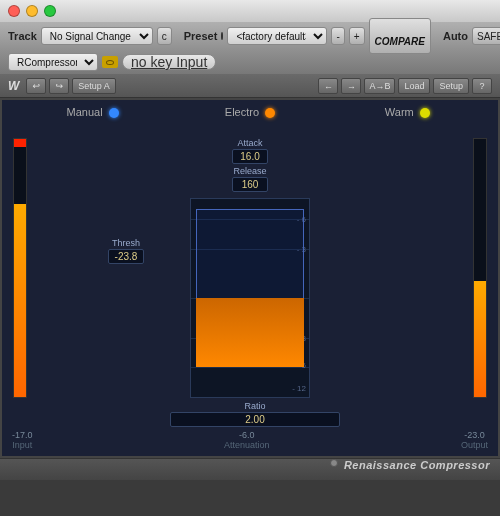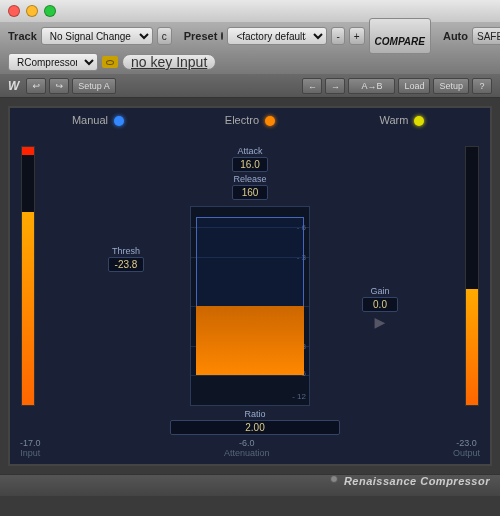--- a/index.html
+++ b/index.html
@@ -149,32 +149,32 @@
       color: #ddd;
       cursor: pointer;
       display: flex;
       align-items: center;
     }
     .ab-btn {
       background: linear-gradient(to bottom, #888, #666);
       border: 1px solid #444;
       border-radius: 2px;
       height: 16px;
-      padding: 0 12px;
+      padding: 0 4px;
       font-size: 9px;
       color: #ddd;
       cursor: pointer;
       display: flex;
       align-items: center;
     }
 
     
     .plugin-main {
       background: #1a2035;
-      margin: 8px;
+      margin: 0;
       position: relative;
       height: 360px;
       border: 2px solid #444;
       overflow: hidden;
     }
 
     
     .mode-bar {
       display: flex;
       align-items: center;
@@ -372,25 +372,20 @@
         <div class="param-value">160</div>
       </div>
 
       <div style="position:relative;width:180px;">
 
         <div style="position:absolute;left:-52px;top:40px;text-align:center;">
           <div class="param-label">Thresh</div>
           <div class="param-value">-23.8</div>
         </div>
 
-        <div style="position:absolute;right:-58px;top:80px;text-align:center;">
-          <div class="param-label">Gain</div>
-          <div class="param-value">0.0</div>
-          <div style="margin-top:2px;font-size:14px;color:#556;cursor:pointer;">▶</div>
-        </div>
 
         <div style="background:#0d1525;border:1px solid #2a3a5a;height:200px;position:relative;margin:0 30px;">
 
           <div style="position:absolute;top:10%;left:0;right:0;height:1px;background:#1e2e4a;"></div>
           <div style="position:absolute;top:25%;left:0;right:0;height:1px;background:#1e2e4a;"></div>
           <div style="position:absolute;top:50%;left:0;right:0;height:1px;background:#1e2e4a;"></div>
           <div style="position:absolute;top:70%;left:0;right:0;height:1px;background:#1e2e4a;"></div>
           <div style="position:absolute;top:85%;left:0;right:0;height:1px;background:#1e2e4a;"></div>
 
           <div style="position:absolute;right:3px;top:8%;font-size:8px;color:#556688;">- 6</div>

